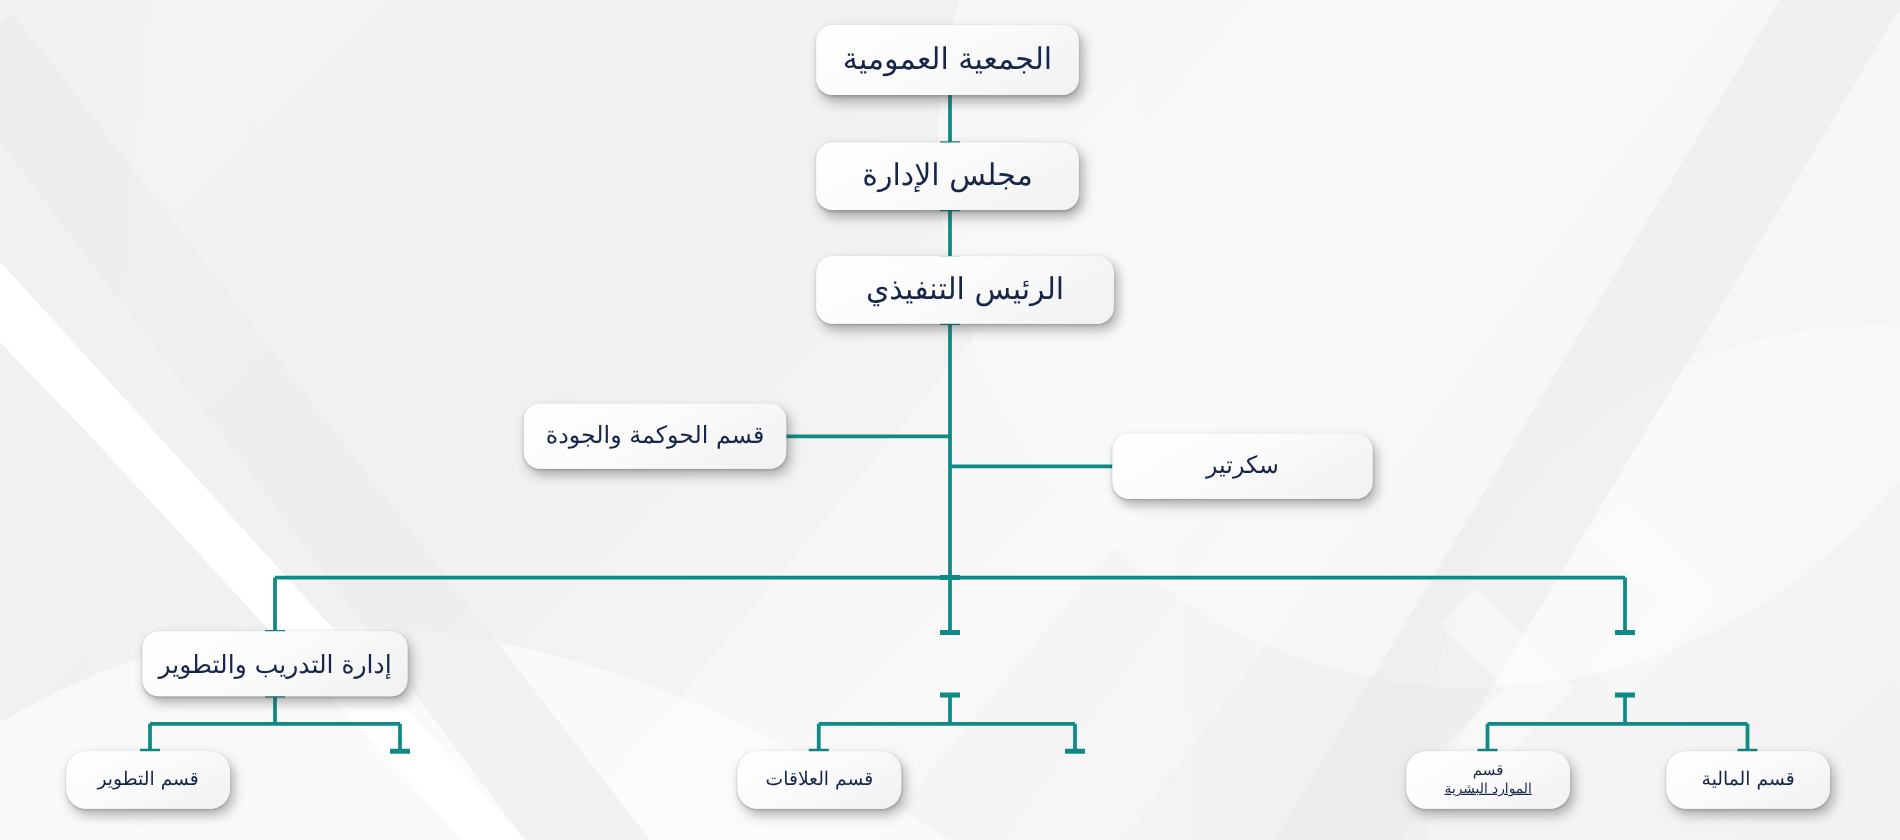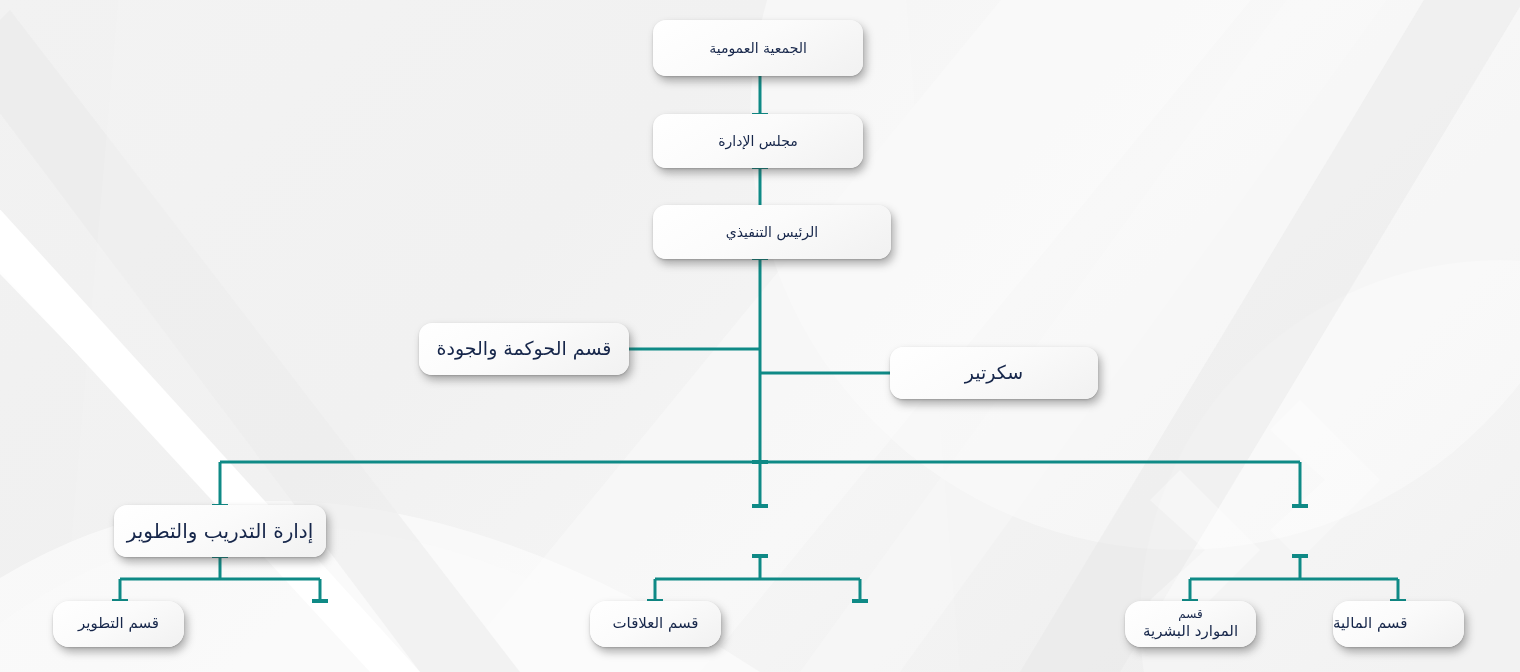--- a/index.html
+++ b/index.html
@@ -36,23 +36,23 @@
     border-radius: 12px;
     box-shadow: 3px 5px 9px rgba(60,60,60,0.40),
                 0 1px 2px rgba(0,0,0,0.18);
     line-height: 1.15;
     white-space: nowrap;
     z-index: 3;
   }
   .node .lbl { display: block; }
   .node.two-line { flex-direction: column; white-space: normal; }
   .node.two-line .lbl-small { font-size: 12px; margin-bottom: 1px; }
-  .node.two-line .lbl-main  { font-size: 15px; }
+  .node.two-line .lbl-main  { font-size: 11px; text-decoration: underline; }
 
-  .lvl-top   { font-size: 14px; border-radius: 13px; text-align: right; }
+  .lvl-top   { font-size: 24px; border-radius: 13px; text-align: right; }
   .lvl-staff { font-size: 19px; border-radius: 13px; }
   .lvl-dept  { font-size: 20px; border-radius: 13px; }
   .lvl-leaf  { font-size: 15px; border-radius: 16px; }
 </style>
 </head>
 <body>
 
 <div id="stage">
 
   <div class="bg-layer">
@@ -177,17 +177,17 @@
   <div class="node lvl-leaf" style="left:590px; top:601px; width:131px; height:46px;justify-content:center;">
     <span class="lbl">قسم العلاقات</span>
   </div>
 
 
   <div class="node lvl-leaf two-line" style="left:1125px; top:601px; width:131px; height:46px;">
     <span class="lbl lbl-small">قسم</span>
     <span class="lbl lbl-main">الموارد البشرية</span>
   </div>
 
-  <div class="node lvl-leaf" style="left:1333px; top:601px; width:131px; height:46px;justify-content:flex-end;">
+  <div class="node lvl-leaf" style="left:1333px; top:601px; width:131px; height:46px;">
     <span class="lbl">قسم المالية</span>
   </div>
 
 </div>
 
 </body></html>

